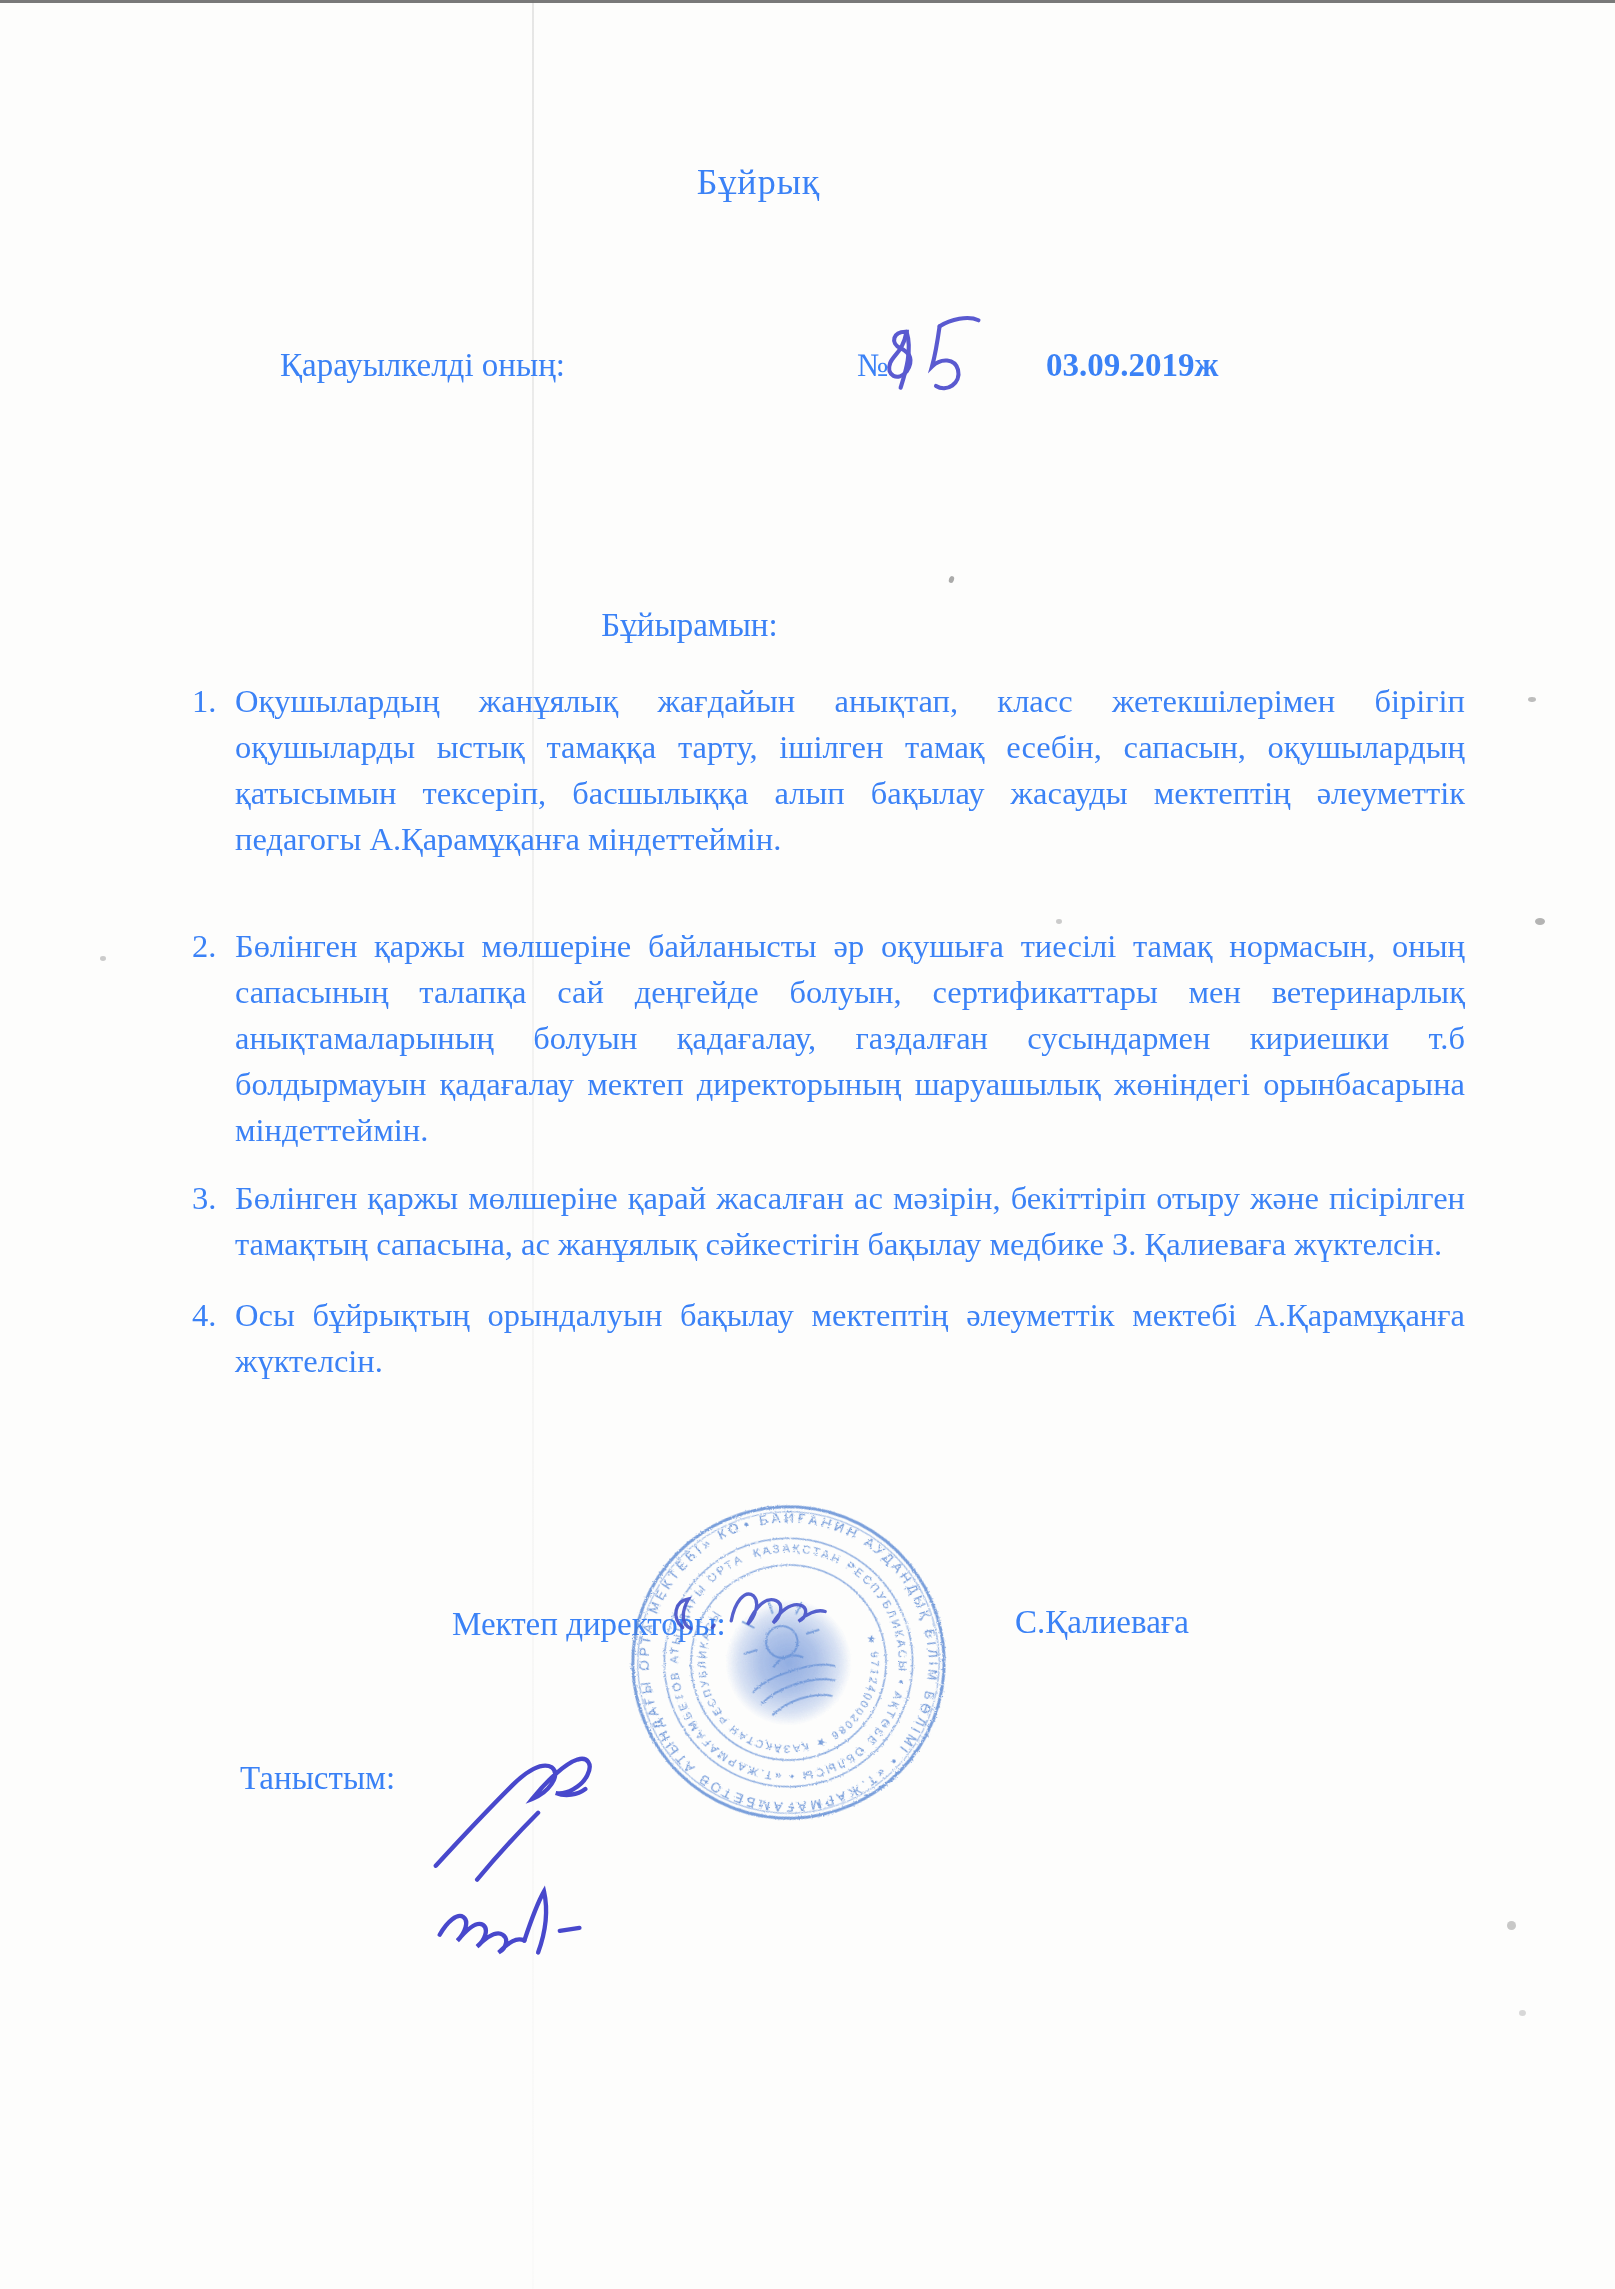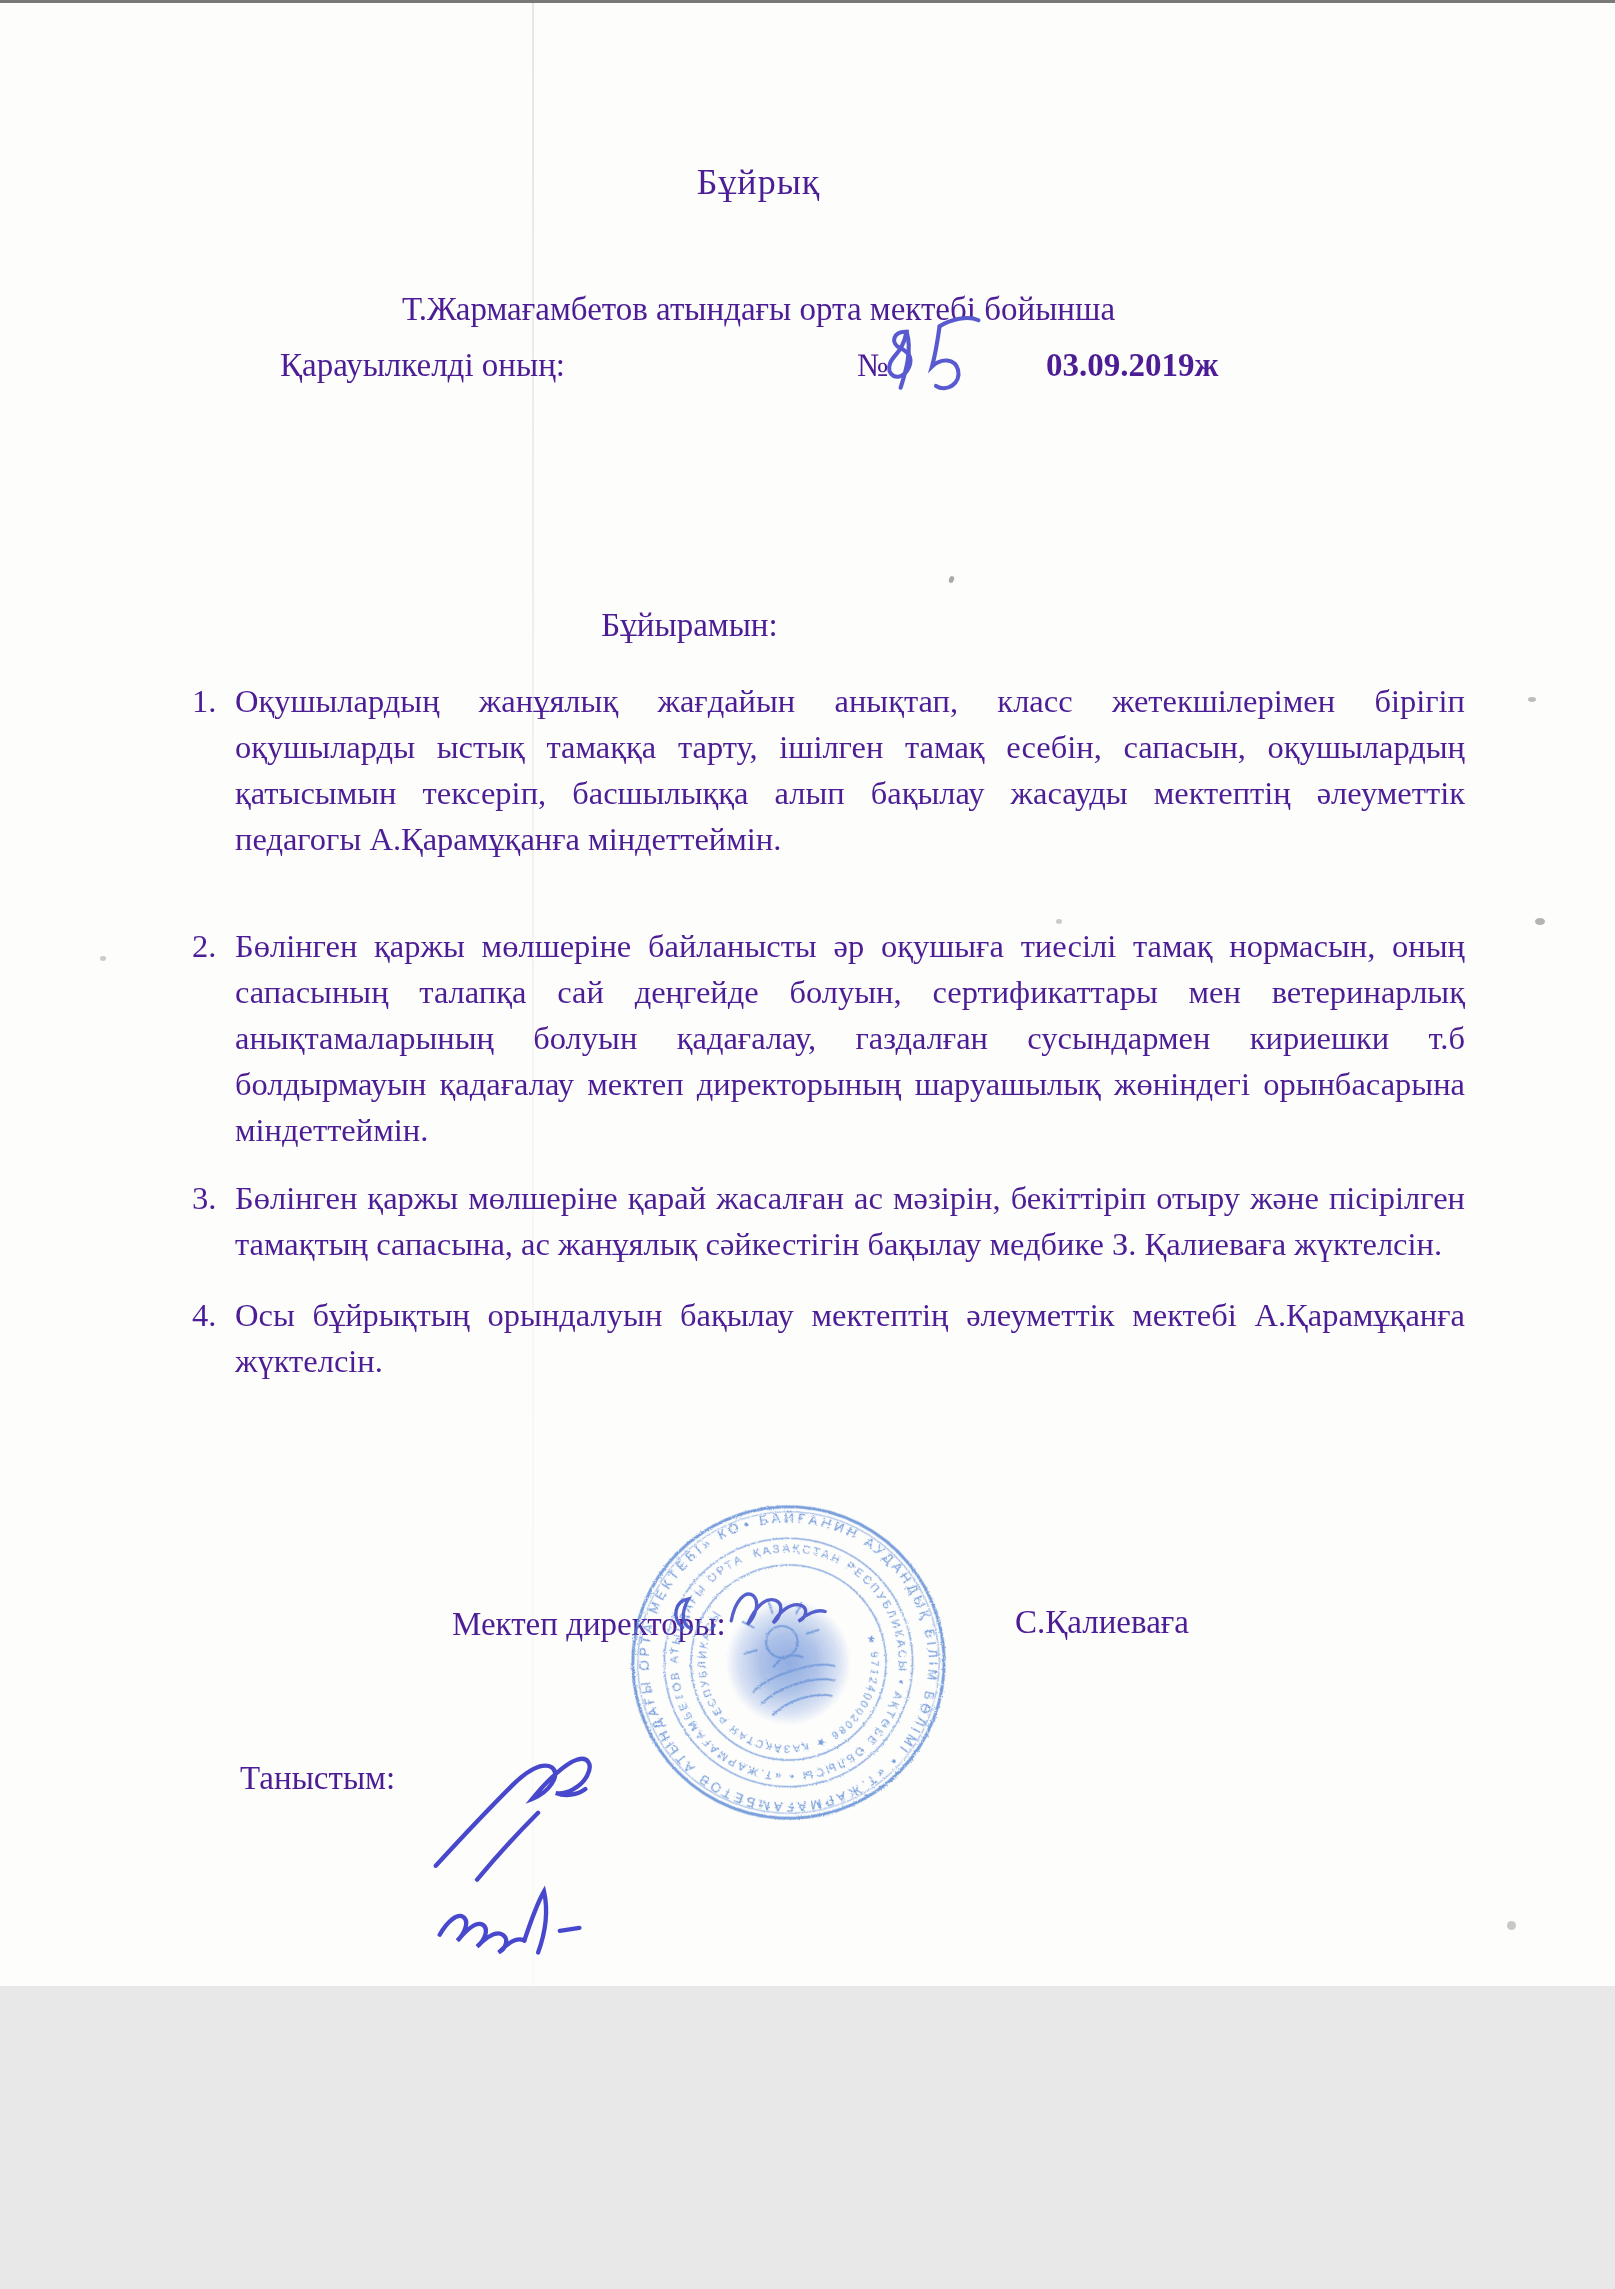--- a/index.html
+++ b/index.html
@@ -1,22 +1,22 @@
 <!DOCTYPE html>
 <html><head>
 <meta charset="utf-8">
 <style>
   html,body{margin:0;padding:0;background:#e8e8e8;}
   .page{
     position:relative;
-    width:1616px;height:1986px;
+    width:1616px;height:2289px;
     background:#fdfdfc;
     overflow:hidden;
     font-family:"Liberation Serif", serif;
-    color:#4c1d95;
+    color:#3b82f6;
   }
   .scan-top-edge{
     position:absolute;left:0;top:0;width:100%;height:3px;
     background:rgba(50,50,50,.65);
   }
   .fold-line{
     position:absolute;left:532px;top:0;width:2px;height:100%;
     background:linear-gradient(to bottom,
       rgba(110,110,110,.16) 0%,
       rgba(110,110,110,.10) 30%,
@@ -60,21 +60,20 @@
 </head>
 <body>
 
 <div class="page">
 
   <div class="scan-top-edge"></div>
   <div class="fold-line"></div>
 
   <div class="center-line doc-title">Бұйрық</div>
 
-  <div class="center-line school-line">Т.Жармағамбетов атындағы орта мектебі бойынша</div>
 
   <div class="place-label">Қарауылкелді оның:</div>
   <div class="number-label">№</div>
 
   <svg class="number-handwritten" viewBox="0 0 110 90">
     <g stroke="#5a5ad0" stroke-width="4.2" fill="none" stroke-linecap="round" transform="rotate(-6 55 45)">
       <path d="M30,16 C16,14 12,26 22,32 C32,38 34,46 26,56 C16,66 4,58 10,46 C14,38 24,36 30,16 Z"></path>
       <path d="M30,16 C34,36 24,58 18,72"></path>
       <path d="M64,14 C60,30 56,44 52,54 C62,46 76,48 78,60 C80,74 64,82 54,74"></path>
       <path d="M64,14 C76,8 94,6 104,12"></path>

